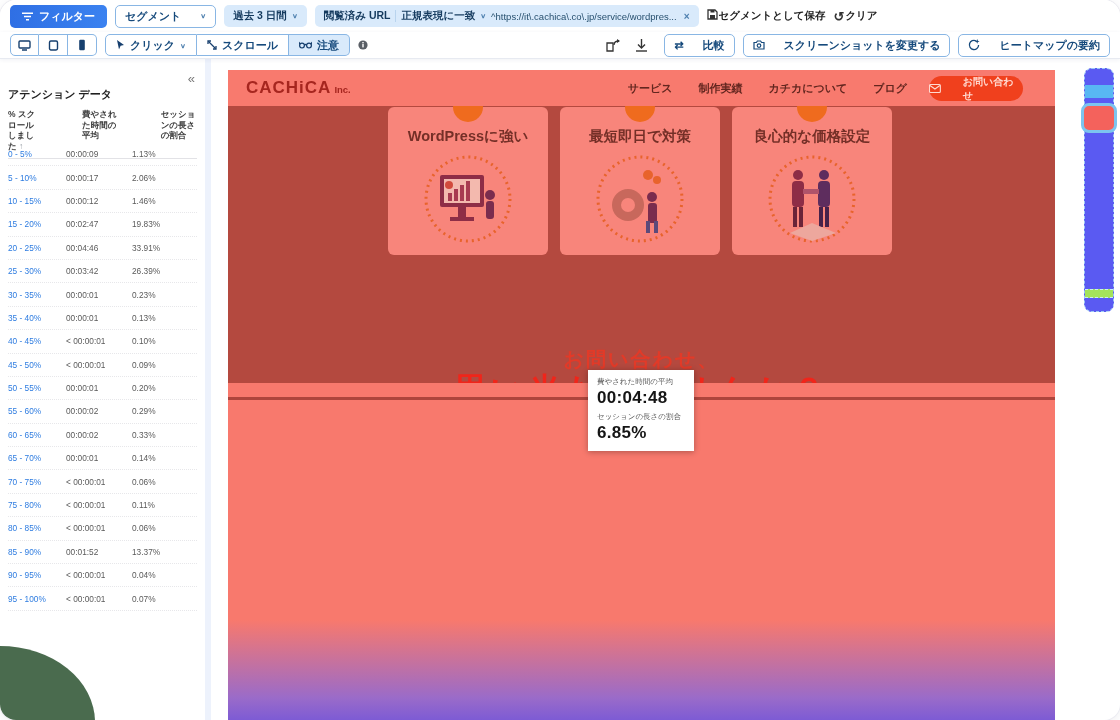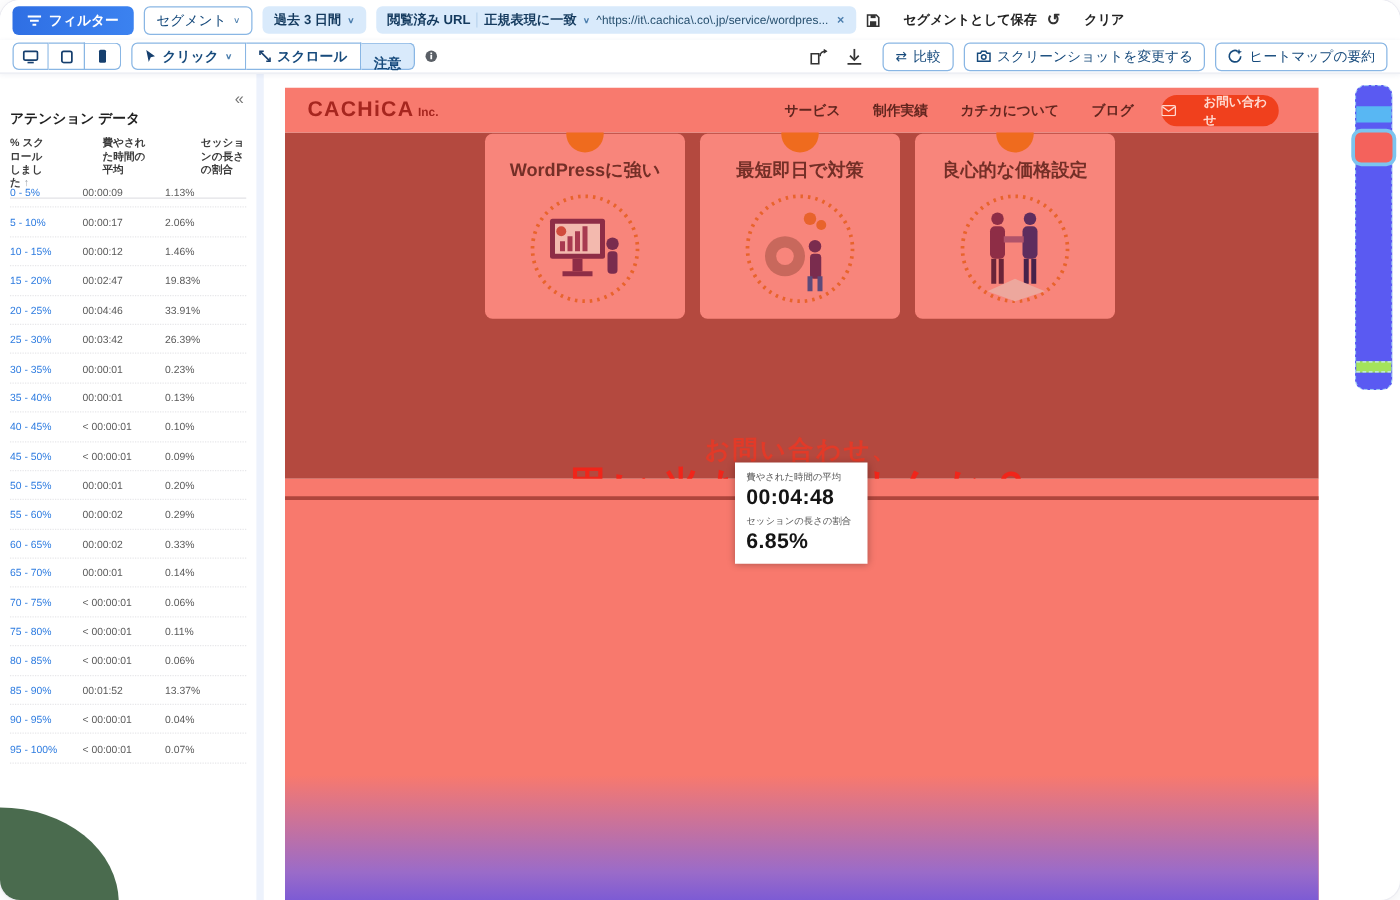--- a/index.html
+++ b/index.html
@@ -6,40 +6,40 @@
   html,body { background:#fdfdfe; font-family:"Liberation Sans", sans-serif; }
   #app { position:relative; width:1120px; height:720px; background:#fff; border-radius:16px;
          overflow:hidden; box-shadow:0 0 0 1px #ececf2, 0 2px 10px rgba(0,0,0,.06); }
 
   
   .tb { position:absolute; left:0; right:0; display:flex; align-items:center; gap:8px; padding:0 10px; background:#fff; }
   #tb1 { top:0; height:32px; z-index:30; }
   #tb2 { top:32px; height:27px; z-index:30; border-bottom:1px solid #e7eaf1; box-shadow:0 1px 4px rgba(40,60,110,.07); }
   .btn-primary { display:flex; align-items:center; gap:6px; background:linear-gradient(90deg,#2f6fe4,#3b82f0);
                  color:#fff; font-size:11px; font-weight:bold; padding:4px 12px; border-radius:5px; }
-  .btn-outline { display:flex; align-items:center; gap:5px; background:#fff; border:1px solid #89b6e4;
-                 color:#164a7c; font-size:11px; font-weight:normal; padding:3px 9px; border-radius:5px; }
+  .btn-outline { display:flex; align-items:center; gap:19px; background:#fff; border:1px solid #89b6e4;
+                 color:#164a7c; font-size:11px; font-weight:bold; padding:3px 9px; border-radius:5px; }
   .chip { display:flex; align-items:center; gap:5px; background:#d9eafb; color:#143a5e;
           font-size:10.5px; font-weight:bold; padding:4px 9px; border-radius:5px; }
   .chip .sep { width:1px; height:12px; background:#b9d4ee; }
   .chip .rx { font-weight:normal; font-size:9.5px; color:#27506f; }
   .chip .x { color:#4d7fae; font-size:10px; margin-left:2px; cursor:pointer; }
-  .plainbtn { display:flex; align-items:center; gap:19px; color:#222; font-size:10.5px; font-weight:bold;font-family:Liberation Serif, serif; }
+  .plainbtn { display:flex; align-items:flex-start; gap:1px; color:#222; font-size:10.5px; font-weight:bold; }
   .chev { font-size:8px; color:#4d7fae; transform:scaleY(.8); }
   .devgroup { display:flex; }
   .devgroup .dev { width:29px; height:22px; display:flex; align-items:center; justify-content:center;
                    background:#fff; border:1px solid #89b6e4; }
   .devgroup .dev:first-child { border-radius:5px 0 0 5px; }
   .devgroup .dev:last-child { border-radius:0 5px 5px 0; }
   .devgroup .dev + .dev { border-left:none; }
   .modegroup { display:flex; }
   .modegroup .mode { display:flex; align-items:center; gap:5px; background:#fff; border:1px solid #89b6e4;
                      color:#164a7c; font-size:11px; font-weight:bold; padding:3px 10px; height:22px; }
   .modegroup .mode:first-child { border-radius:5px 0 0 5px; }
-  .modegroup .mode:last-child { border-radius:0 5px 5px 0;flex-direction:column; }
+  .modegroup .mode:last-child { border-radius:0 5px 5px 0; }
   .modegroup .mode + .mode { border-left:none; }
   .modegroup .mode.sel { background:#d9eafb; }
   .spacer { flex:1; }
   .icon-plain { color:#333; font-size:13px; }
 
   
   #sidebar { position:absolute; left:0; top:59px; width:205px; bottom:0; background:#fff; z-index:10; }
   #collapse { position:absolute; right:10px; top:12px; color:#777; font-size:13px; cursor:pointer; }
   #attn-title { position:absolute; left:8px; top:28px; font-size:11px; font-weight:bold; color:#1f1f1f; }
   #attn-head { position:absolute; left:8px; top:50px; right:8px; display:flex; font-size:8.5px; font-weight:bold;

